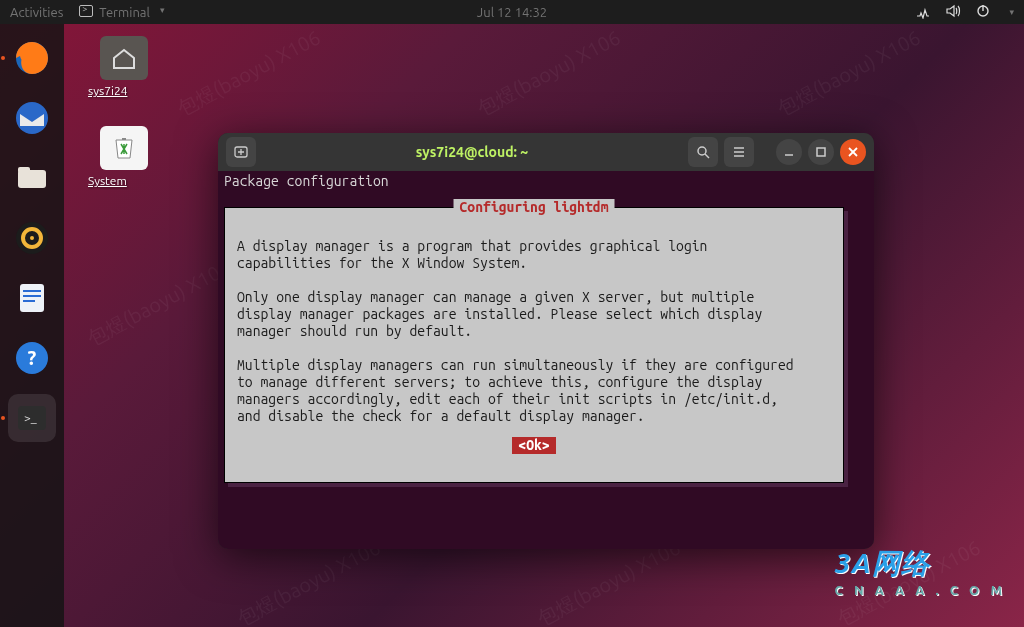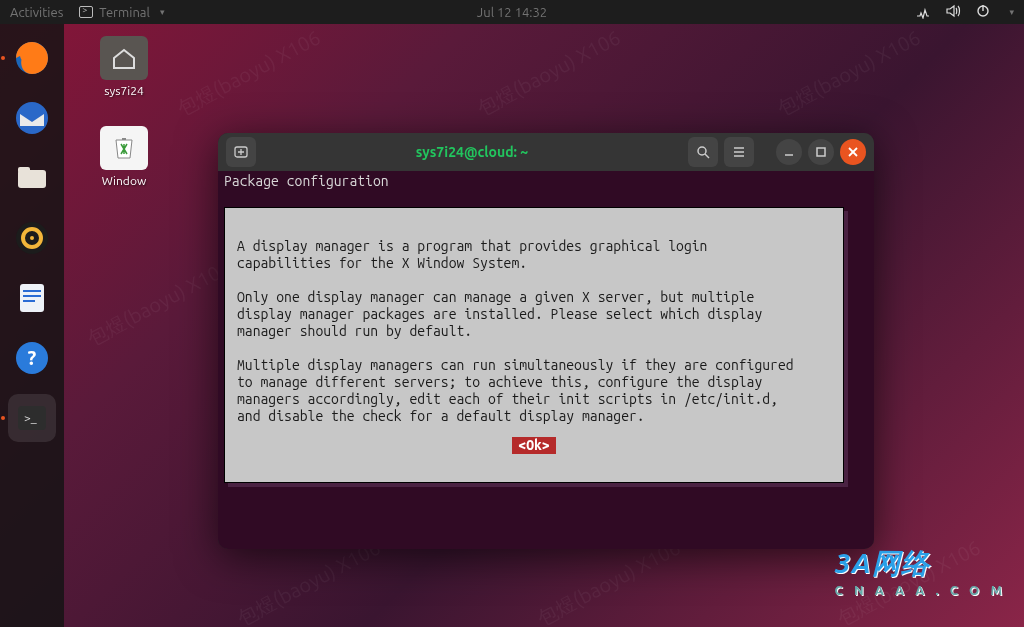--- a/index.html
+++ b/index.html
@@ -9,21 +9,21 @@
   background: linear-gradient(135deg, #8a1538 0%, #5a1a3a 30%, #3a1530 60%, #8a2548 100%);
   position: relative;
 }
 
 .topbar {
   position: absolute; top: 0; left: 0; right: 0; height: 24px;
   background: #1d1d1d; color: #737373; font-size: 13px;
   display: flex; align-items: center; padding: 0 10px;
 }
 .topbar .activities { margin-right: 16px; cursor: pointer; }
-.topbar .appmenu { display: flex; align-items: center; gap: 6px; cursor: pointer; }
+.topbar .appmenu { display: flex; align-items: flex-start; gap: 6px; cursor: pointer; }
 .topbar .appmenu .term-ico { width:14px;height:12px;border:1px solid #bbb;border-radius:2px;display:inline-block;position:relative; }
 .topbar .appmenu .term-ico::after{content:">";position:absolute;top:-2px;left:2px;color:#bbb;font-size:9px;}
 .topbar .center { position: absolute; left: 50%; transform: translateX(-50%); }
 .topbar .right { margin-left: auto; display: flex; gap: 14px; align-items: center; }
 .topbar .tri { font-size: 9px; margin-left: 4px; }
 
 .dock {
   position: absolute; left: 0; top: 24px; bottom: 0; width: 64px;
   background: rgba(20, 20, 20, 0.82);
   display: flex; flex-direction: column; align-items: center;
@@ -34,23 +34,24 @@
   display: flex; align-items: center; justify-content: center;
   position: relative; cursor: pointer;
 }
 .dock .dock-item.active { background: rgba(255,255,255,0.1); }
 .dock .dock-item.running::before {
   content:""; position:absolute; left:-7px; top:50%; transform:translateY(-50%);
   width:4px; height:4px; border-radius:50%; background:#e95420;
 }
 
 .desktop-icon {
-  position: absolute; width: 72px; text-align: center; cursor: pointer;
+  position: absolute; width: 72px; cursor: pointer;
   color: #fff; font-size: 12px;
   text-shadow: 1px 1px 2px rgba(0,0,0,.6);
+  text-decoration: underline;
 }
 .desktop-icon .folder, .desktop-icon .trash {
   width: 48px; height: 44px; margin: 0 auto 4px;
   border-radius: 6px; display:flex; align-items:center; justify-content:center;
 }
 .desktop-icon .folder { background:#595551; }
 .desktop-icon .trash { background:#f5f5f5; }
 
 .window {
   position: absolute; top: 133px; left: 218px;
@@ -63,21 +64,21 @@
   height: 38px; background: #353535;
   display:flex; align-items:center; padding: 0 8px; gap:6px;
 }
 .titlebar .tb-btn {
   width: 30px; height: 30px; border-radius: 6px;
   background: #444; display:flex; align-items:center; justify-content:center;
   cursor: pointer; color:#ddd;
 }
 .titlebar .tb-btn.round { border-radius: 50%; width: 26px; height: 26px; }
 .titlebar .tb-close { background:#e95420; color:#fff; }
-.titlebar .title { flex:1; text-align:center; color:#22c55e; font-size:14px; font-weight:600; }
+.titlebar .title { flex:1; text-align:center; color:#bef264; font-size:14px; font-weight:600; }
 .titlebar .gap { width: 10px; }
 
 .termbody {
   flex:1; background:#300a24;
   font-family: "Ubuntu Mono", "DejaVu Sans Mono", monospace;
   font-size: 14px; line-height: 17px;
   color:#d8d8d8;
   padding: 2px 6px 6px 6px;
   position:relative;
 }
@@ -222,21 +223,21 @@
   <div>sys7i24</div>
 </div>
 <div class="desktop-icon" style="top:126px; left:88px;">
   <div class="trash">
     <svg width="26" height="28" viewBox="0 0 26 28">
         <path d="M5 6h16l-2 18H7z" fill="#fff" stroke="#888"></path>
         <path d="M11 4h4v2h-4z" fill="#888"></path>
         <path d="M10 10l3 5-3 5 M16 10l-3 5 3 5 M13 10v10" stroke="#3a9b3a" stroke-width="1.5" fill="none"></path>
       </svg>
   </div>
-  <div>Window</div>
+  <div>System</div>
 </div>
 
 <div class="window">
   <div class="titlebar">
     <div class="tb-btn">
       <svg width="16" height="16" viewBox="0 0 16 16">
           <rect x="2" y="3" width="12" height="10" rx="2" fill="none" stroke="#ccc" stroke-width="1.3"></rect>
           <line x1="8" y1="5" x2="8" y2="11" stroke="#ccc" stroke-width="1.3"></line>
           <line x1="5" y1="8" x2="11" y2="8" stroke="#ccc" stroke-width="1.3"></line>
         </svg>
@@ -270,20 +271,21 @@
       <svg width="12" height="12" viewBox="0 0 12 12">
           <line x1="2" y1="2" x2="10" y2="10" stroke="#fff" stroke-width="1.8"></line>
           <line x1="10" y1="2" x2="2" y2="10" stroke="#fff" stroke-width="1.8"></line>
         </svg>
     </div>
   </div>
   <div class="termbody">
     <div class="header-line">Package configuration</div>
     <div class="dialog-shadow"></div>
     <div class="dialog">
+      <div class="d-title">Configuring lightdm</div>
       <div class="d-body">A display manager is a program that provides graphical login
 capabilities for the X Window System.
 
 Only one display manager can manage a given X server, but multiple
 display manager packages are installed. Please select which display
 manager should run by default.
 
 Multiple display managers can run simultaneously if they are configured
 to manage different servers; to achieve this, configure the display
 managers accordingly, edit each of their init scripts in /etc/init.d,

